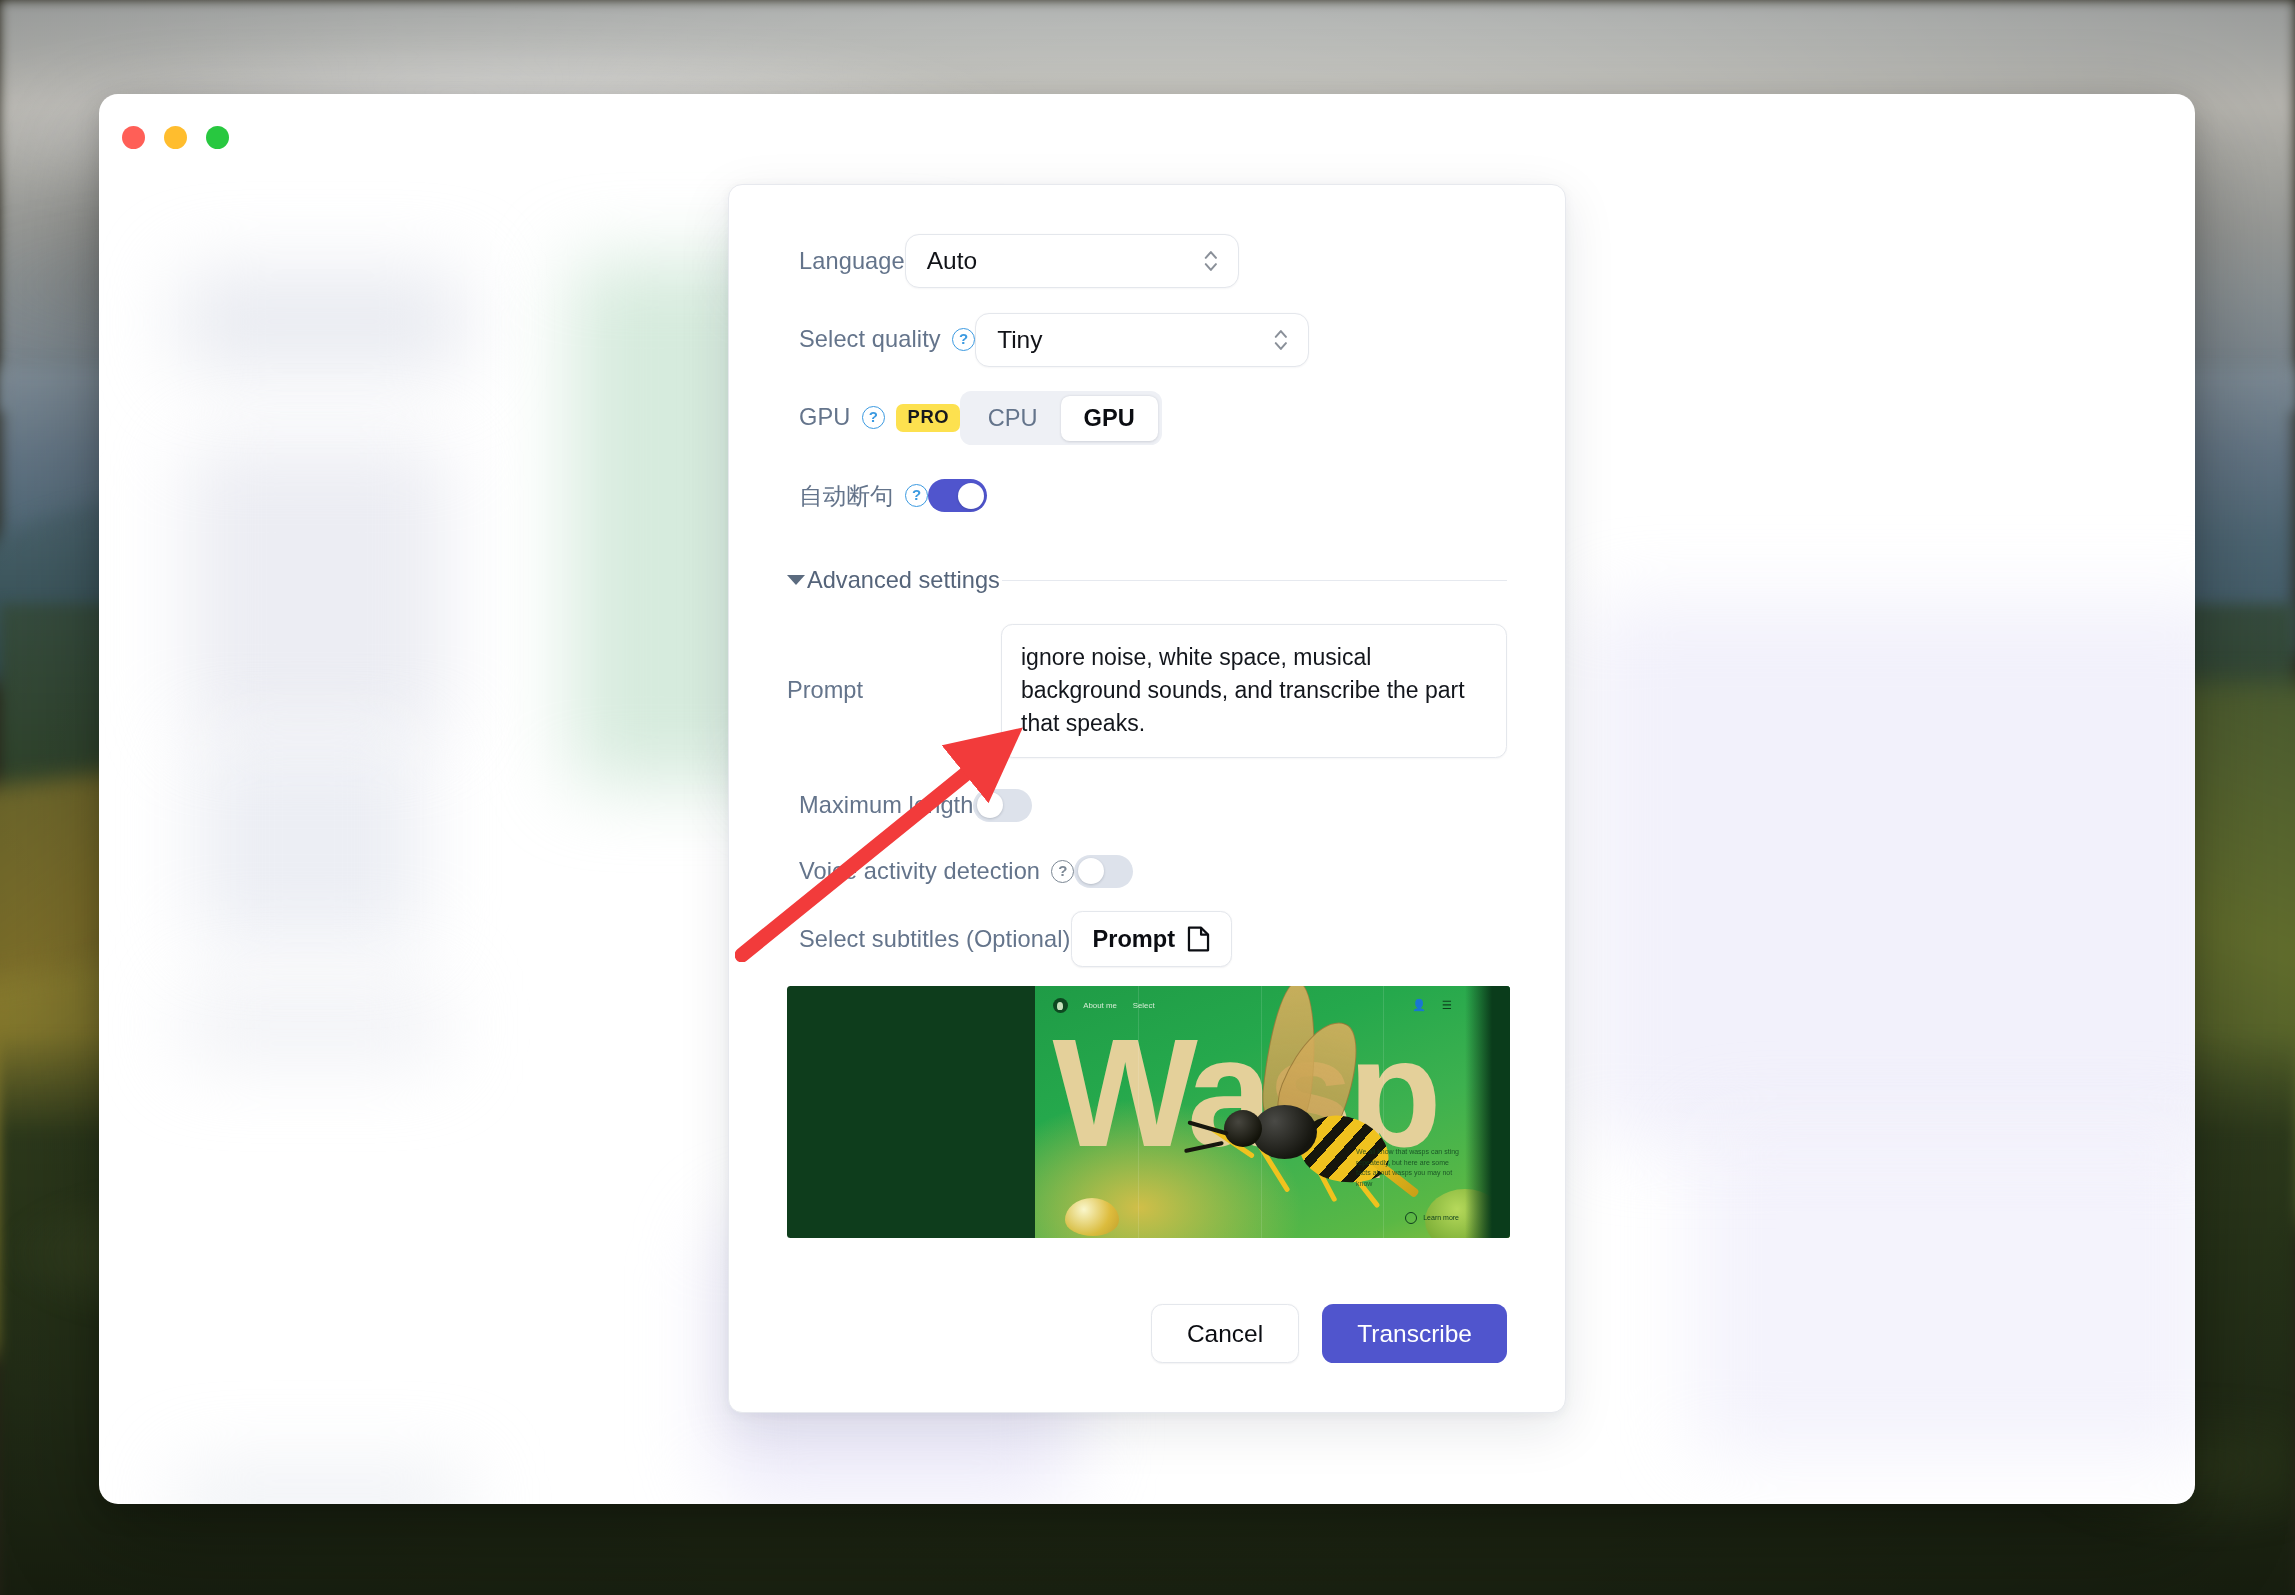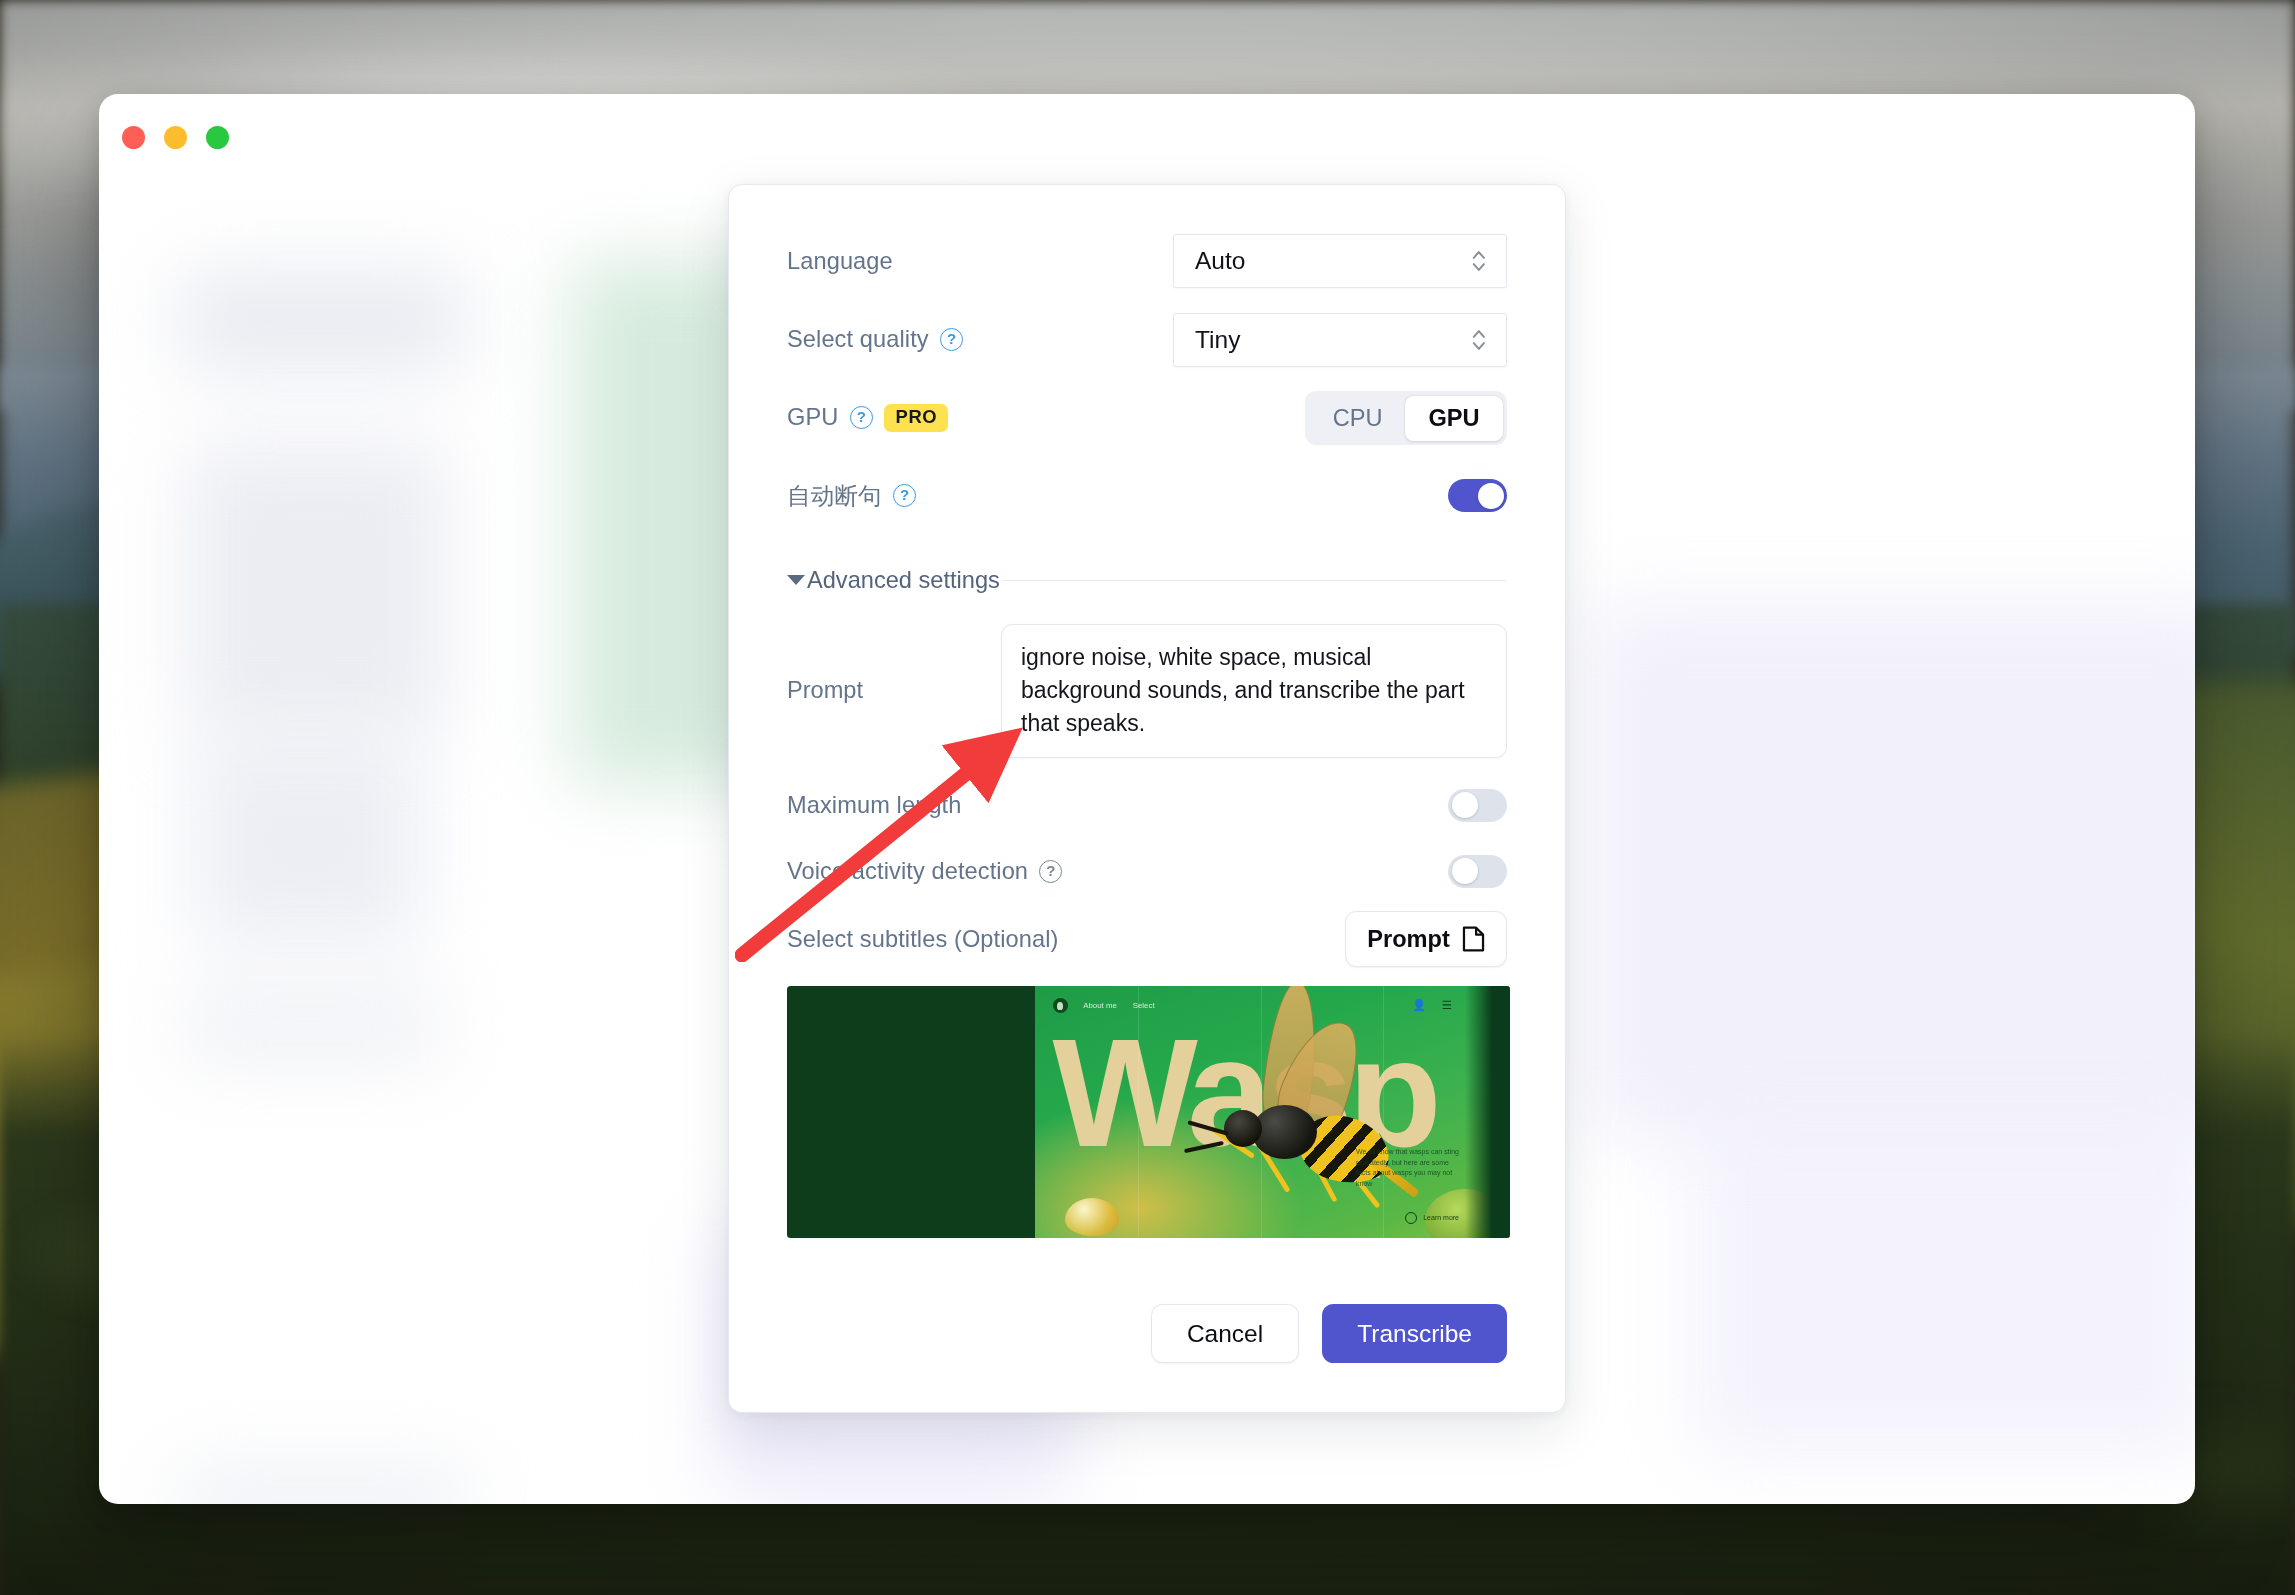--- a/index.html
+++ b/index.html
@@ -154,22 +154,22 @@
     border: 0.9px solid #e7e9ee;
     border-radius: 14px;
     box-shadow: 0 15.7px 52px rgba(22,30,50,.10), 0 2.6px 10.5px rgba(22,30,50,.05);
   }
   #modal-body { padding: 49px 58px 0 58px; }
 
   
   .row {
     display: flex;
     align-items: center;
-    justify-content: space-between;
     min-height: 52px;
+    margin-left: 12px;
   }
   .row + .row { margin-top: 24.5px; }
 
   .row-label {
     display: flex;
     align-items: center;
     gap: 11.4px;
     font-size: 23.6px;
     color: #64748b;
     letter-spacing: 0.1px;
@@ -201,21 +201,21 @@
     letter-spacing: 0.5px;
     padding: 4.4px 11.4px 5.2px;
     border-radius: 7px;
     line-height: 1;
   }
 
   
   .select-box {
     width: 334px; height: 54px;
     border: 0.9px solid #e4e7ec;
-    border-radius: 3px;
+    border-radius: 14px;
     background: #fff;
     display: flex;
     align-items: center;
     justify-content: space-between;
     padding: 0 19px 0 21px;
     font-size: 24.5px;
     color: #111318;
     cursor: pointer;
     box-shadow: 0 0.9px 1.7px rgba(16,24,40,.04);
   }

